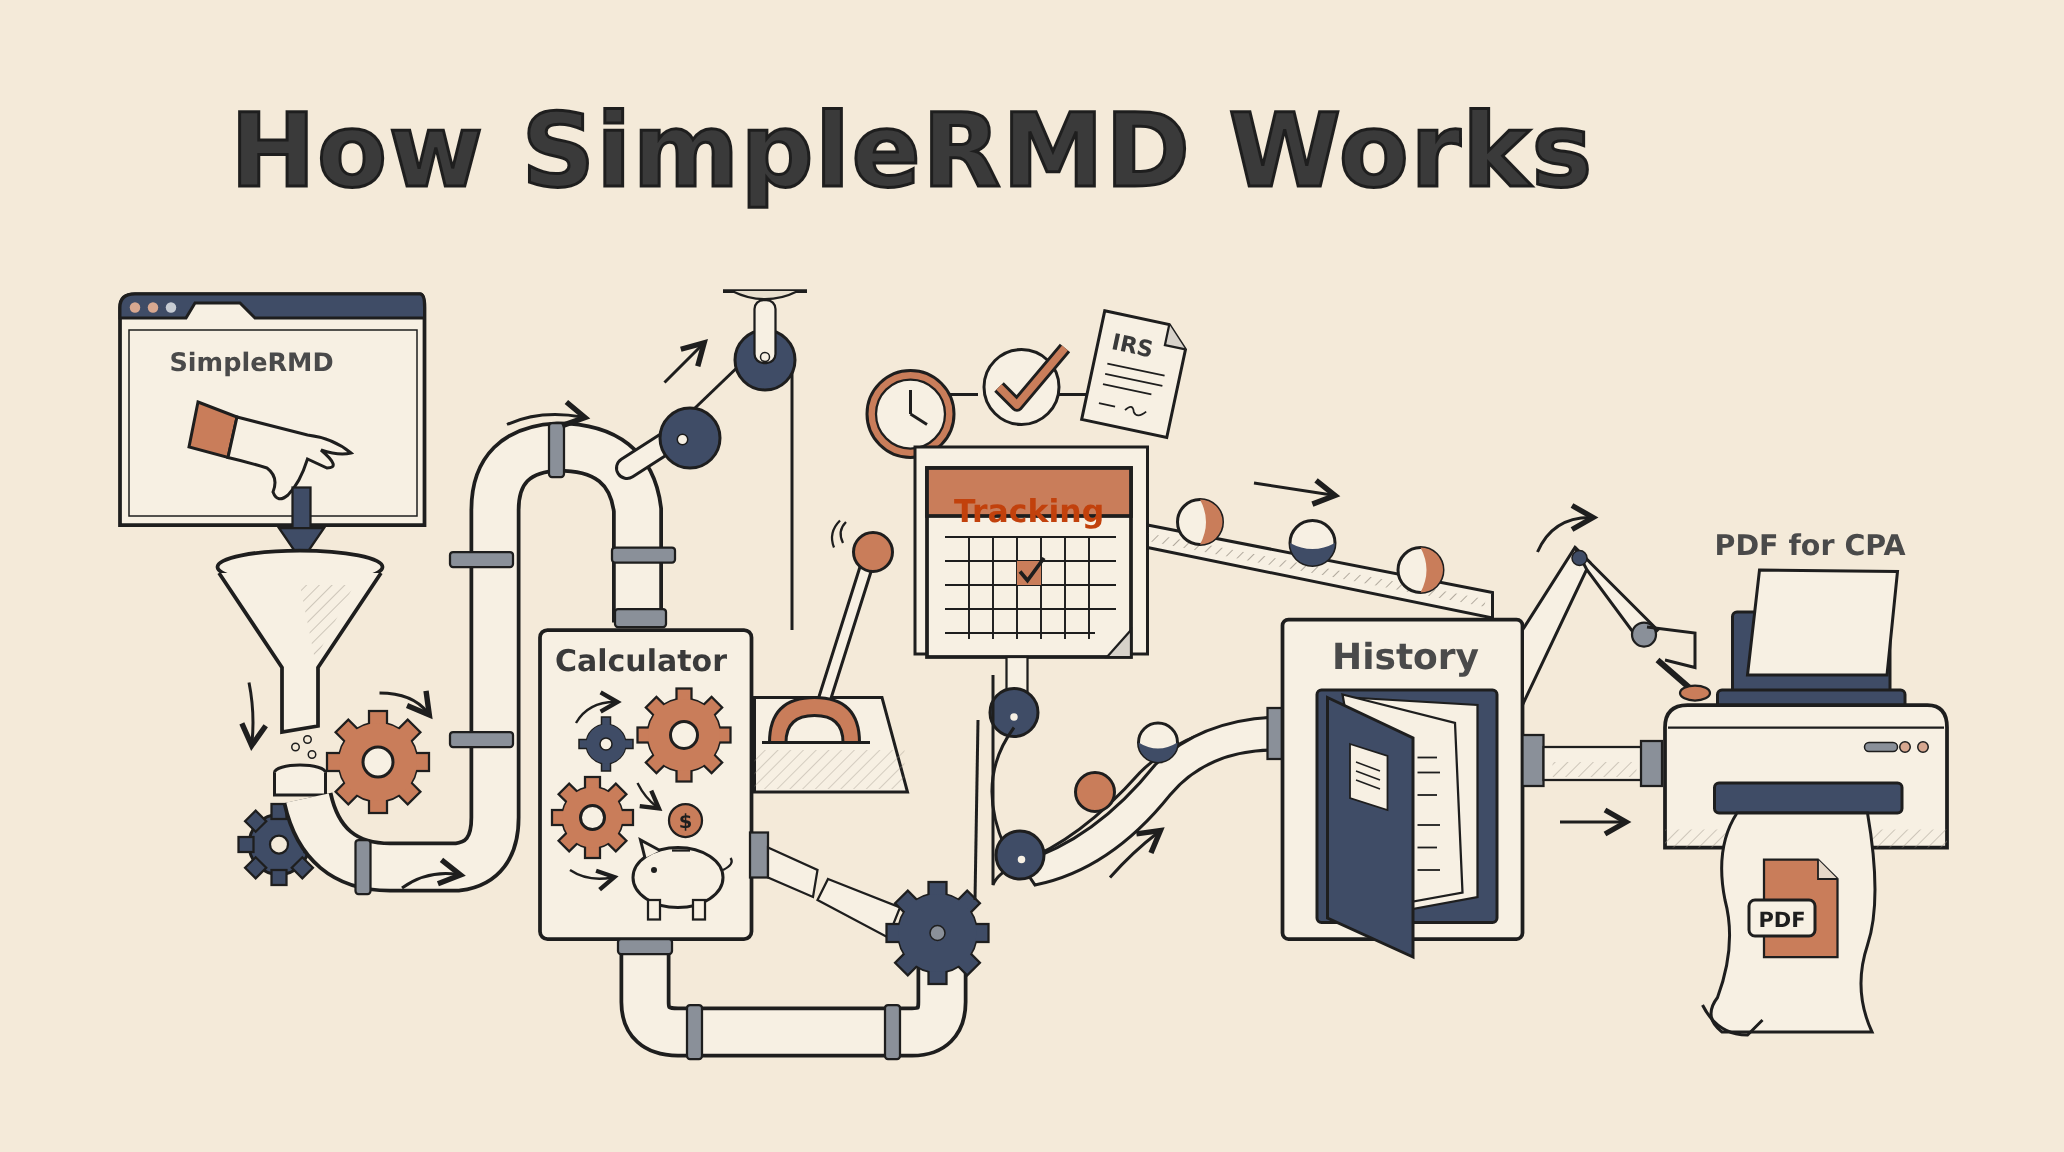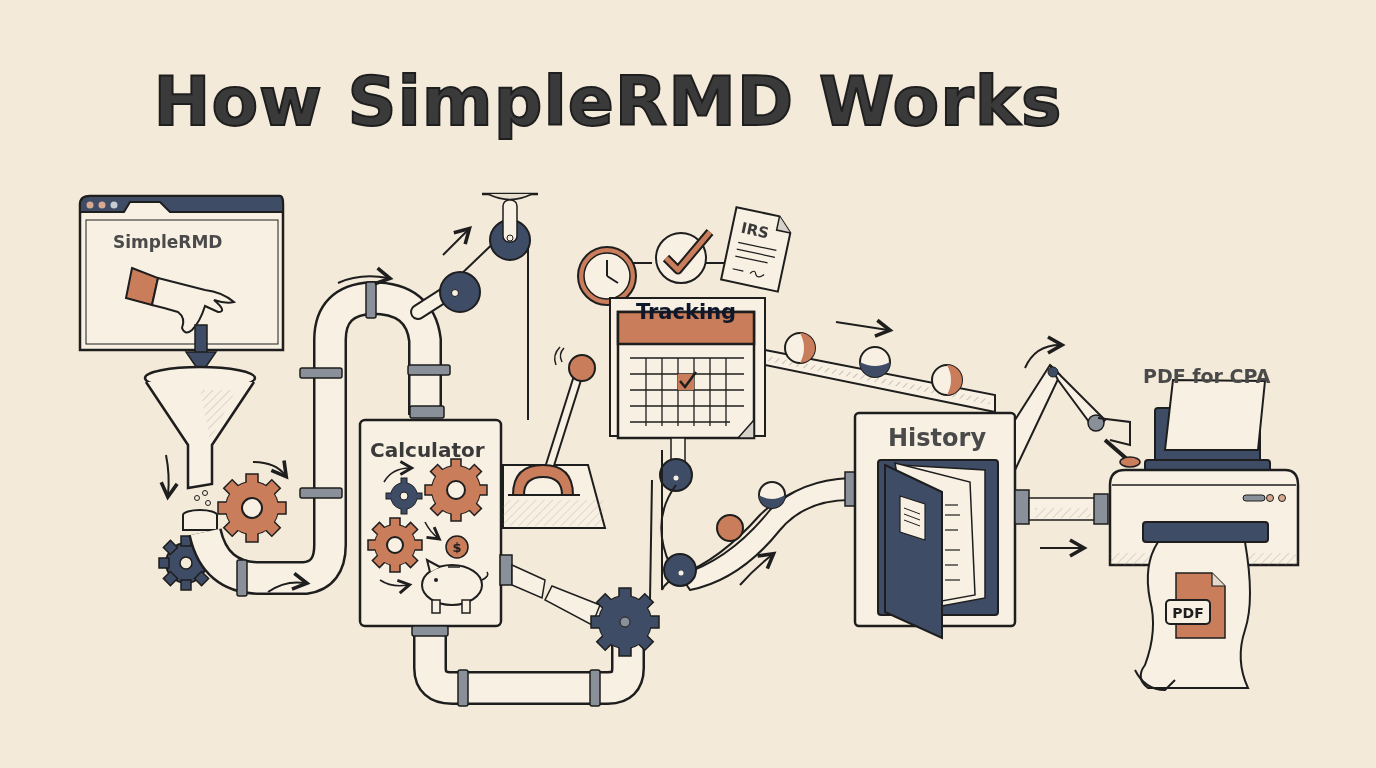--- a/index.html
+++ b/index.html
@@ -378,16 +378,16 @@
     <g>
       <path d="M1176,573 L1212,573 L1225,586 L1225,638 L1176,638 Z" fill="#c97d5a" stroke="#1e1e1e" stroke-width="1.5"></path>
       <path d="M1212,573 L1212,586 L1225,586" fill="#e6d8c8" stroke="#1e1e1e" stroke-width="1.2"></path>
       <rect x="1166" y="600" width="44" height="24" rx="4" fill="#f7f0e3" stroke="#1e1e1e" stroke-width="2"></rect>
       <text x="1188" y="618" text-anchor="middle" font-size="14" font-weight="bold" fill="#1e1e1e">PDF</text>
     </g>
   </g>
 </svg>
 
 <div class="lbl" style="left:113px;top:232px;font-size:17px;">SimpleRMD</div>
-<div class="lbl" style="left:370px;top:428px;font-size:20px;color:#3a3a3a;margin-top:10px;">Calculator</div>
-<div class="lbl" style="left:636px;top:300px;font-size:21px;color:#0f172a;">Tracking</div>
+<div class="lbl" style="left:370px;top:428px;font-size:20px;color:#3a3a3a;">Calculator</div>
+<div class="lbl" style="left:636px;top:329px;font-size:21px;color:#c2410c;">Tracking</div>
 <div class="lbl" style="left:888px;top:424px;font-size:24px;">History</div>
-<div class="lbl" style="left:1143px;top:365px;font-size:19px;">PDF for CPA</div>
+<div class="lbl" style="left:1143px;top:353px;font-size:19px;">PDF for CPA</div>
 
 </body></html>

